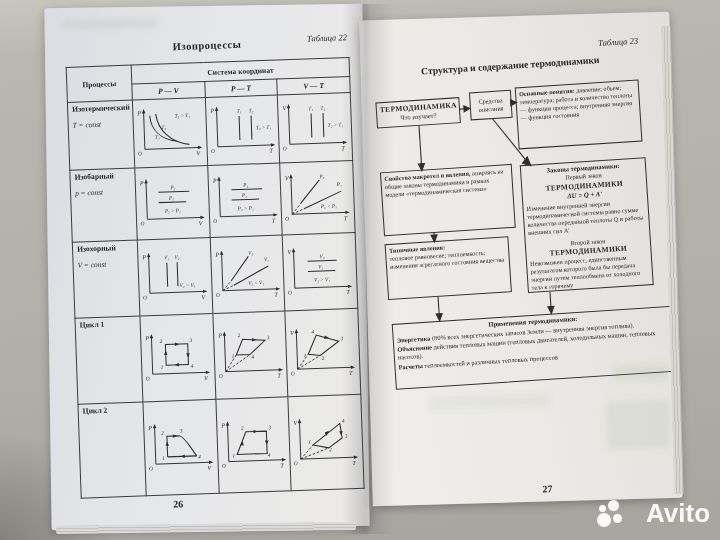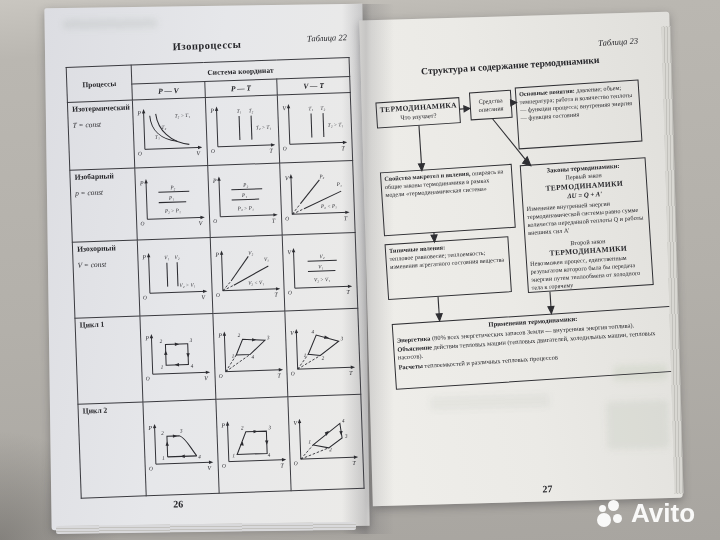--- a/index.html
+++ b/index.html
@@ -45,21 +45,21 @@
   .fbox{position:absolute;border:1px solid #2f2f33;padding:2px 3px;font-size:6.2px;line-height:1.3;box-sizing:border-box;}
   .fb-center{text-align:center;}
   .b{font-weight:bold;}
   .caps{font-size:7.4px;font-weight:bold;letter-spacing:.4px;}
   .formula{font-weight:bold;font-style:italic;font-size:6.8px;margin:1px 0;}
   .just{text-align:left;}
   .fbox p{margin:0 0 1px 0;}
   .flow-arrows{position:absolute;inset:0;pointer-events:none;}
   .rp-pagenum{position:absolute;left:170px;top:468px;font-weight:bold;font-size:10px;}
   
-  .watermark{position:absolute;left:597px;top:498px;display:flex;align-items:center;gap:6px;
+  .watermark{position:absolute;left:597px;top:498px;display:flex;align-items:center;gap:21px;
     color:rgba(255,255,255,.93);font-family:"Liberation Sans",sans-serif;font-weight:bold;font-size:26px;}
   .av-logo{position:relative;width:28px;height:28px;}
   .av-logo i{position:absolute;border-radius:50%;background:rgba(255,255,255,.93);}
   .av-c1{width:7px;height:7px;left:2px;top:5px;}
   .av-c2{width:11px;height:11px;left:11px;top:0;}
   .av-c3{width:14px;height:14px;left:0;top:13px;}
   .av-c4{width:9px;height:9px;left:16px;top:14px;}
 </style>
 </head>
 <body>

